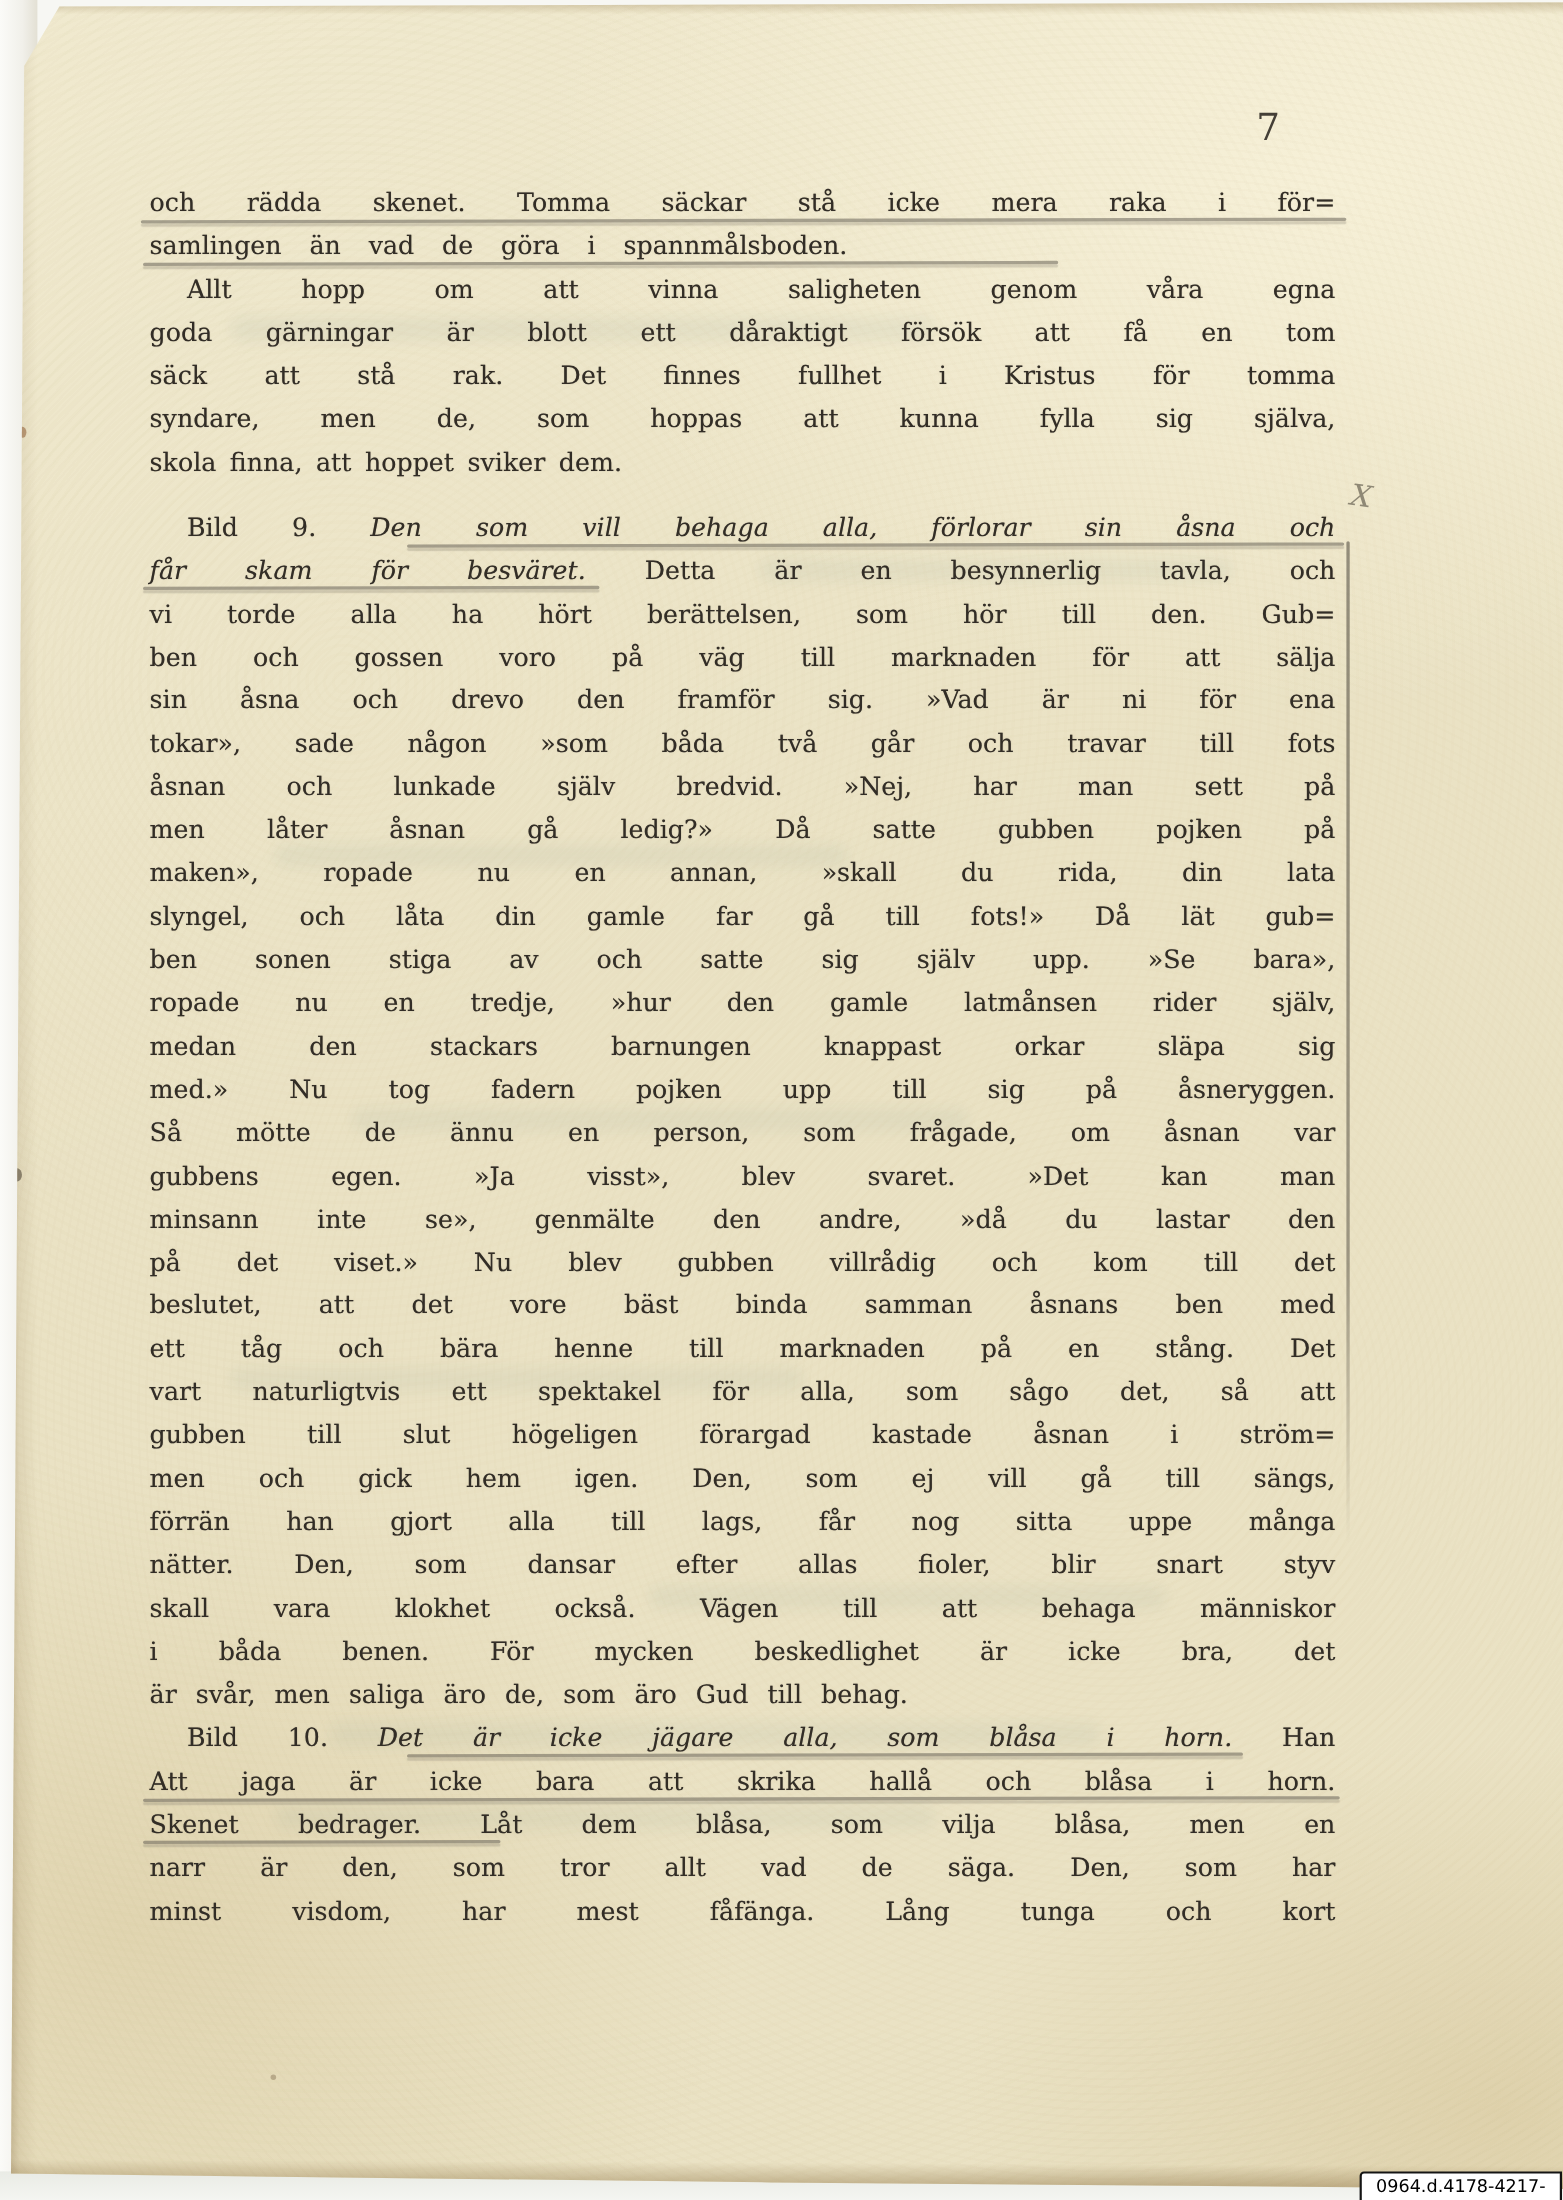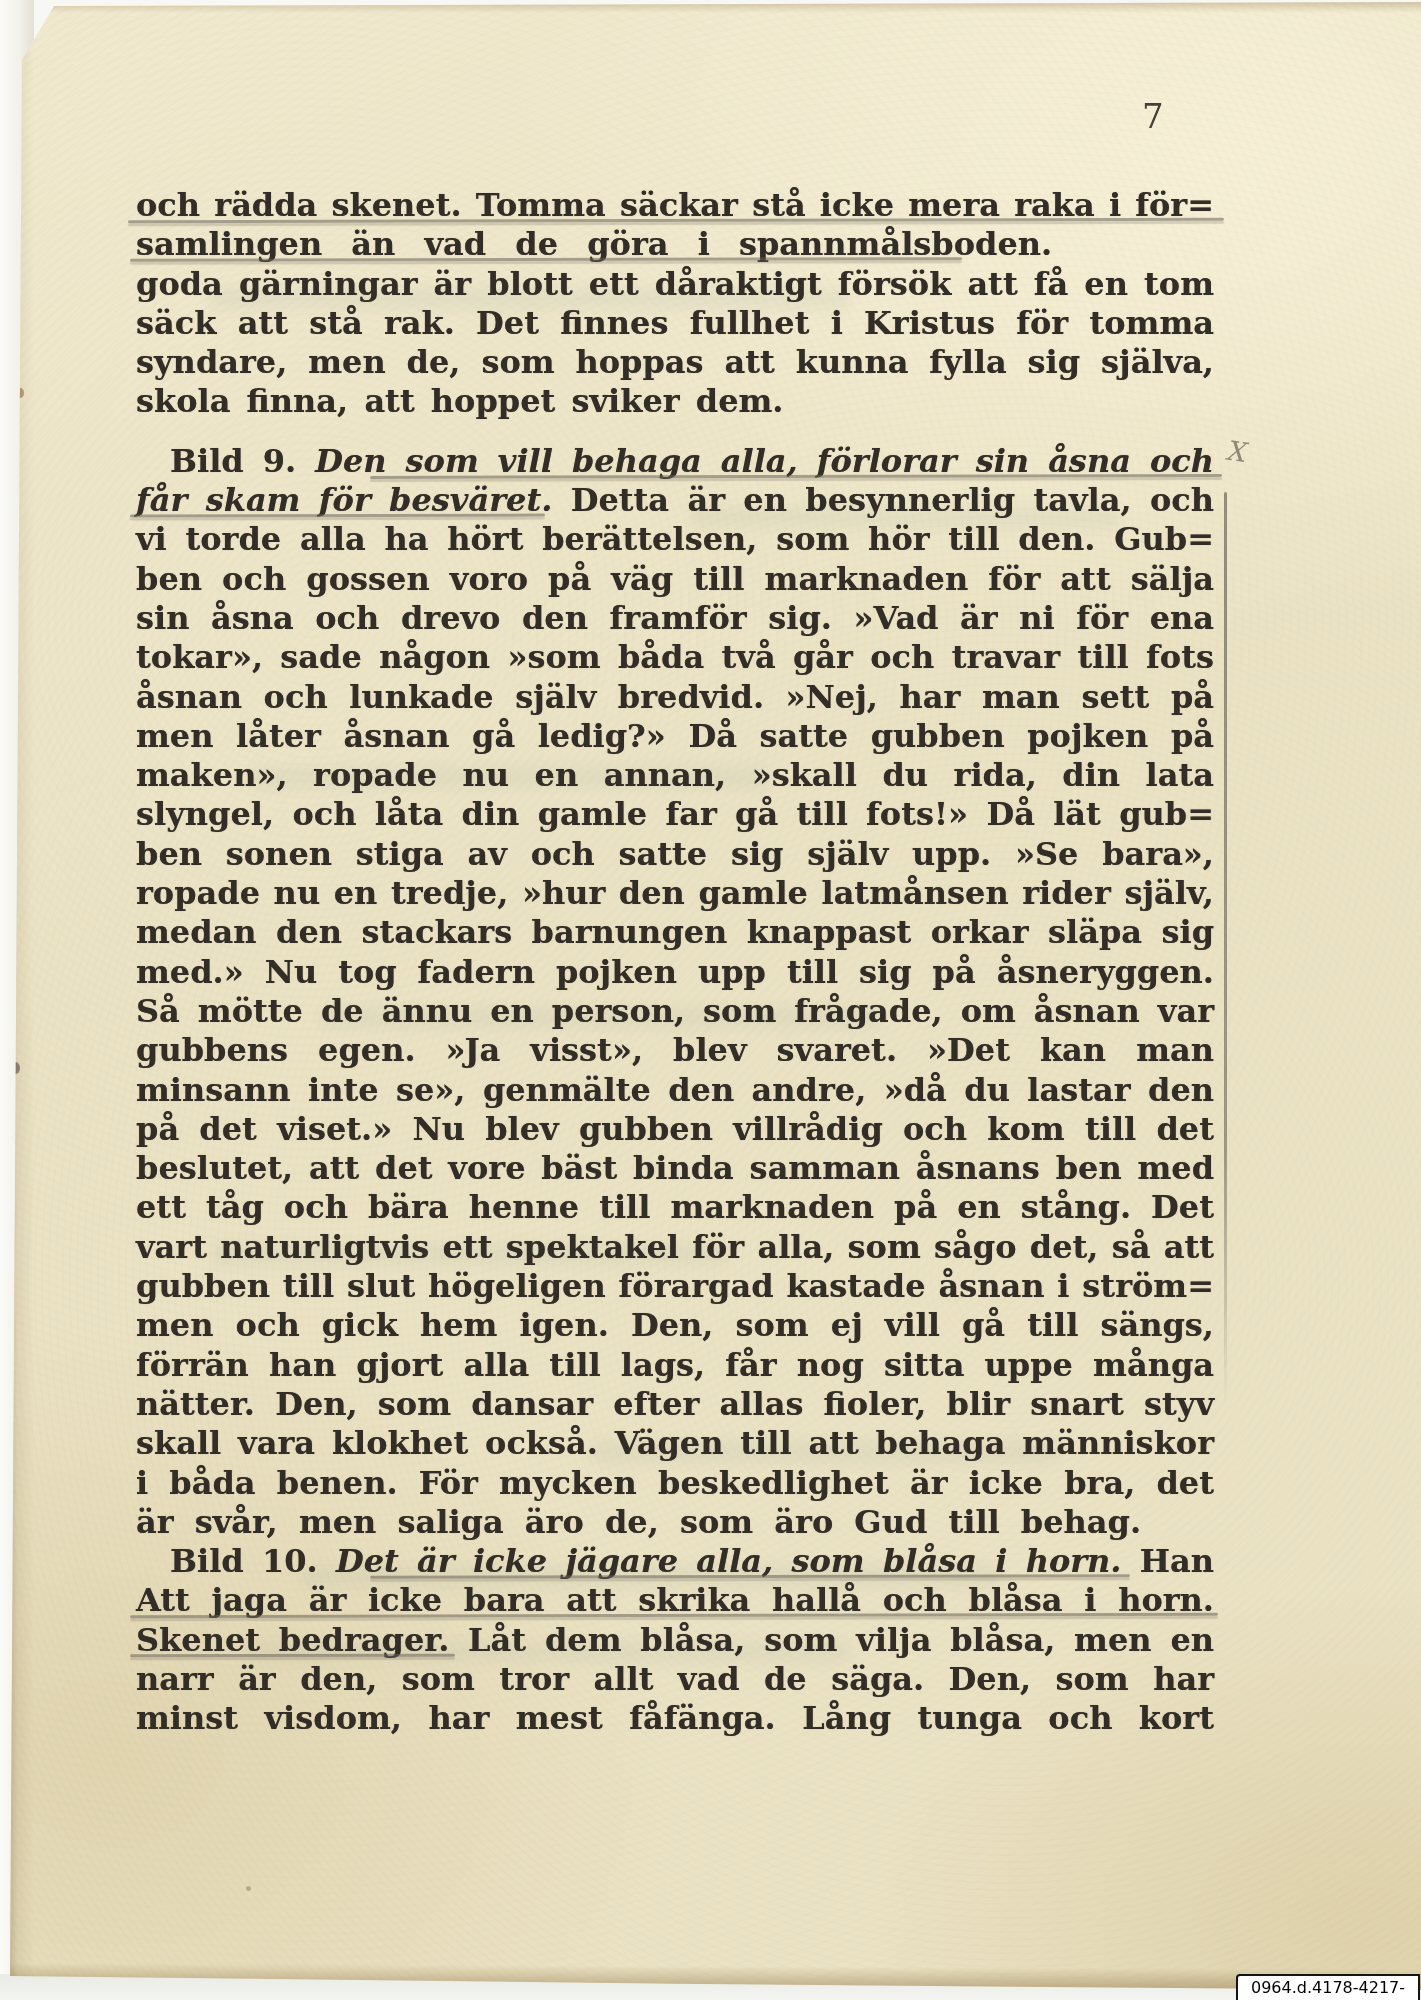--- a/index.html
+++ b/index.html
@@ -25,23 +25,23 @@
   .top-edge{position:absolute;left:0;right:0;top:0;height:13px;
             background:linear-gradient(180deg, rgba(132,106,60,0.35), rgba(132,106,60,0));}
   .left-edge{position:absolute;left:4px;top:0;bottom:0;width:30px;
              background:linear-gradient(90deg, rgba(120,95,55,0.42), rgba(120,95,55,0.10) 45%, rgba(120,95,55,0));}
   .bottom-edge{position:absolute;left:0;right:0;top:1966px;height:22px;
                background:linear-gradient(180deg, rgba(150,125,80,0) , rgba(150,125,80,0.45) 85%);
                transform:rotate(0.25deg);}
   
   .pagenum{position:absolute;left:1142px;top:96px;font-size:34px;color:#443f37;}
   
-  .textblock{position:absolute;left:136px;top:186px;width:1078px;
-             font-size:32px;line-height:39.3px;color:#322d26;
-             text-shadow:0 0 0.7px rgba(52,46,38,0.55);font-weight:bold;}
+  .textblock{position:absolute;left:136px;top:166px;width:1078px;
+             font-size:23px;line-height:39.3px;color:#322d26;
+             text-shadow:0 0 0.7px rgba(52,46,38,0.55);}
   .line{position:relative;height:39.3px;white-space:normal;}
   .line.j{text-align:justify;text-align-last:justify;}
   .it{font-style:italic;}
   
   .ul{position:absolute;top:33px;height:3px;border-radius:2px;
       background:rgba(104,99,87,0.55);
       box-shadow:0 3px 1px rgba(125,119,103,0.28);
       transform:rotate(-0.12deg);}
   .vline{position:absolute;left:1224px;top:492px;width:3px;height:912px;border-radius:2px;
          background:linear-gradient(180deg, rgba(73,68,58,0.55) 0%, rgba(73,68,58,0.48) 72%, rgba(73,68,58,0) 100%);}
@@ -93,20 +93,21 @@
 
     <div class="speck s1"></div>
     <div class="speck s2"></div>
     <div class="speck s3"></div>
 
     <div class="pagenum">7</div>
 
     <div class="textblock">
         <div class="line j"><span>och rädda skenet. Tomma säckar stå icke mera raka i för=</span><div class="ul" style="left: -8px; width: 1096px;"></div></div>
         <div class="line" style="word-spacing: 18px;"><span>samlingen än vad de göra i spannmålsboden.</span><div class="ul" style="left: -6px; width: 832px;"></div></div>
+        <div class="line j" style="padding-left: 34px;"><span>Allt hopp om att vinna saligheten genom våra egna</span></div>
         <div class="line j"><span>goda gärningar är blott ett dåraktigt försök att få en tom</span></div>
         <div class="line j"><span>säck att stå rak. Det finnes fullhet i Kristus för tomma</span></div>
         <div class="line j"><span>syndare, men de, som hoppas att kunna fylla sig själva,</span></div>
         <div class="line" style="word-spacing: 5px;"><span>skola finna, att hoppet sviker dem.</span></div>
         <div class="line j" style="padding-left: 34px; margin-top: 20px;"><span>Bild 9. </span><span class="it">Den som vill behaga alla, förlorar sin åsna och</span><div class="ul" style="left: 234px; width: 852px;"></div></div>
         <div class="line j"><span class="it">får skam för besväret.</span><span> Detta är en besynnerlig tavla, och</span><div class="ul" style="left: -6px; width: 415px;"></div></div>
         <div class="line j"><span>vi torde alla ha hört berättelsen, som hör till den. Gub=</span></div>
         <div class="line j"><span>ben och gossen voro på väg till marknaden för att sälja</span></div>
         <div class="line j"><span>sin åsna och drevo den framför sig. »Vad är ni för ena</span></div>
         <div class="line j"><span>tokar», sade någon »som båda två går och travar till fots</span></div>

